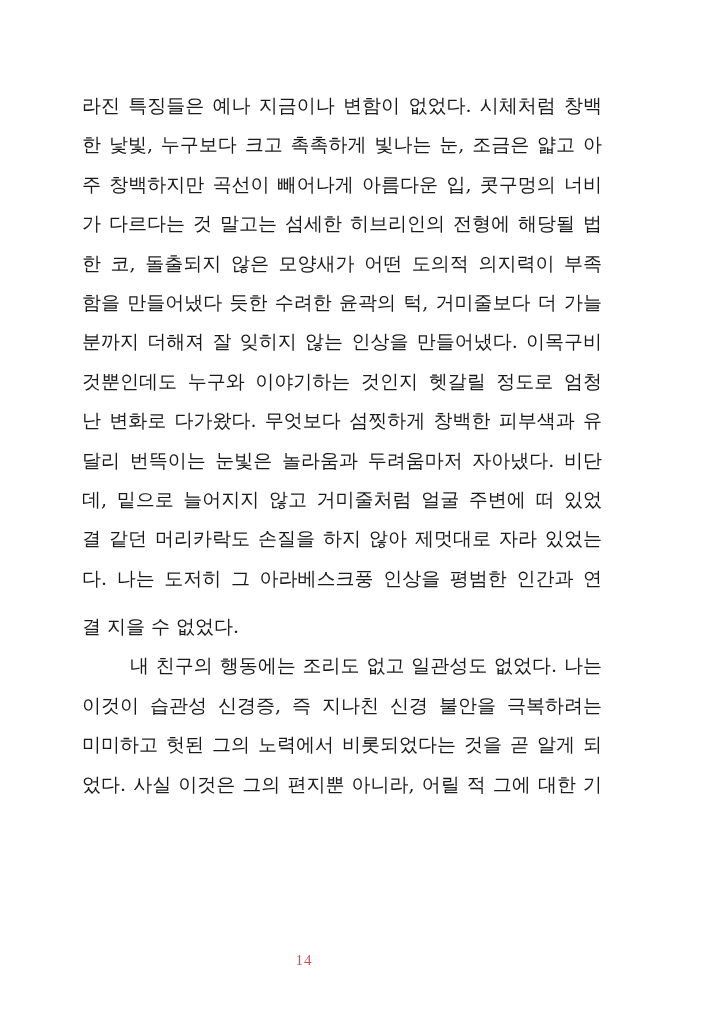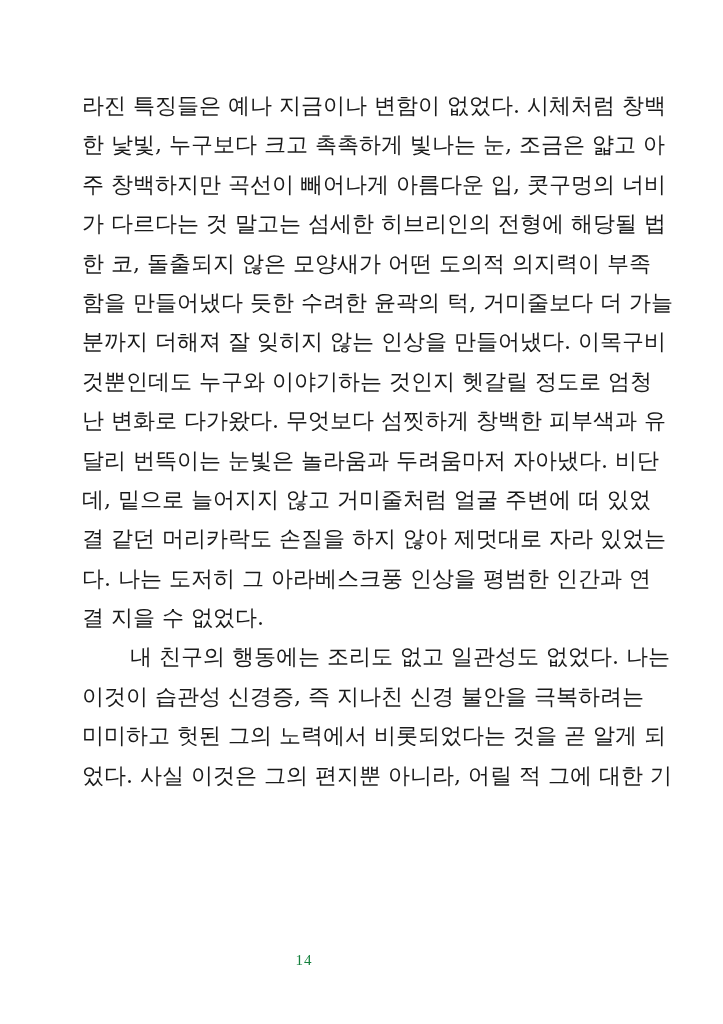--- a/index.html
+++ b/index.html
@@ -25,41 +25,42 @@
       position: absolute;
       left: 82px;
       top: 86px;
       width: 520px;
     }
     .line {
       display: block;
       height: 39.4px;
       line-height: 39.4px;
       font-family: "DejaVu Serif", "Liberation Serif", serif;
-      font-size: 22px;
+      font-size: 19px;
       white-space: nowrap;
       text-align: justify;
       text-align-last: justify;
       letter-spacing: 0px;
     }
     .line.last {
       text-align-last: left;
+      margin-top: 9px;
     }
     .line.indent {
       padding-left: 48px;
     }
     .page-number {
       position: absolute;
       left: 0;
       width: 608px;
       top: 952px;
       text-align: center;
       font-family: "Liberation Serif", "DejaVu Serif", serif;
       font-size: 15px;
-      color: #15803d;
+      color: #ef4444;
       letter-spacing: 1px;
     }
   </style>
 </head>
 <body>
 
 <div class="page">
   <div class="text-block">
 
     <span class="line">라진 특징들은 예나 지금이나 변함이 없었다. 시체처럼 창백</span>

